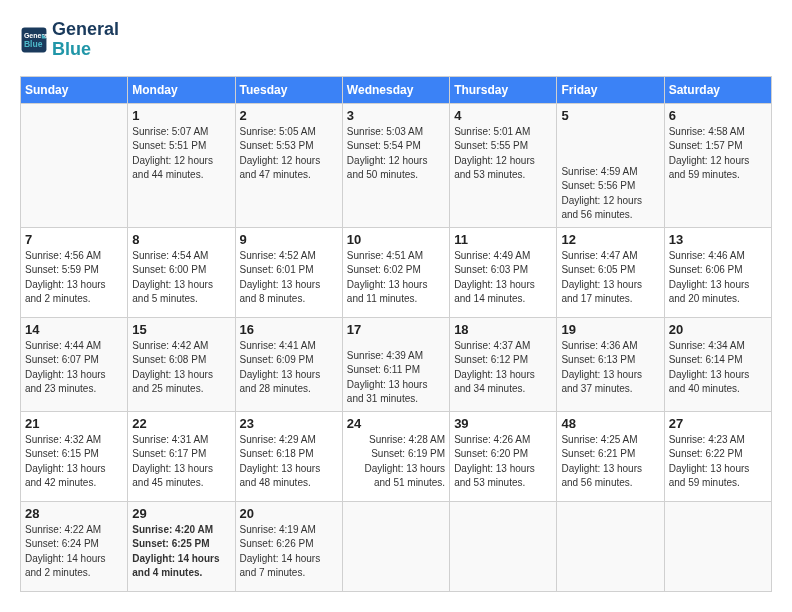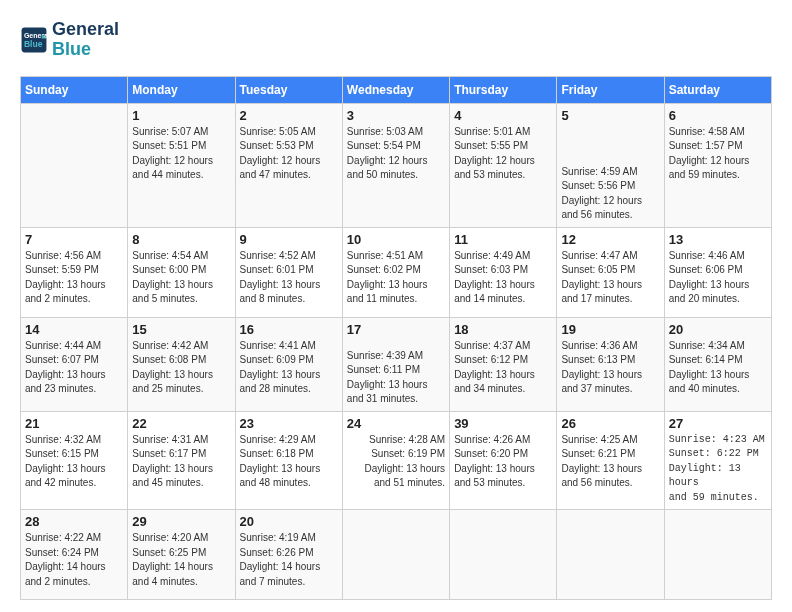--- a/index.html
+++ b/index.html
@@ -297,45 +297,45 @@
 and 51 minutes.</div>
         </td>
         <td>
           <div class="day-number">39</div>
           <div class="day-info" style="white-space: pre-line;">Sunrise: 4:26 AM
 Sunset: 6:20 PM
 Daylight: 13 hours
 and 53 minutes.</div>
         </td>
         <td>
-          <div class="day-number">26</div>
+          <div class="day-number">48</div>
           <div class="day-info" style="white-space: pre-line;">Sunrise: 4:25 AM
 Sunset: 6:21 PM
 Daylight: 13 hours
 and 56 minutes.</div>
         </td>
         <td>
           <div class="day-number">27</div>
-          <div class="day-info" style="white-space: pre-line; font-family: Liberation Mono, monospace;">Sunrise: 4:23 AM
+          <div class="day-info" style="white-space: pre-line;">Sunrise: 4:23 AM
 Sunset: 6:22 PM
 Daylight: 13 hours
 and 59 minutes.</div>
         </td>
       </tr>
       <tr>
         <td>
           <div class="day-number">28</div>
           <div class="day-info" style="white-space: pre-line;">Sunrise: 4:22 AM
 Sunset: 6:24 PM
 Daylight: 14 hours
 and 2 minutes.</div>
         </td>
         <td>
           <div class="day-number">29</div>
-          <div class="day-info" style="white-space: pre-line;">Sunrise: 4:20 AM
+          <div class="day-info" style="white-space: pre-line; font-weight: bold;">Sunrise: 4:20 AM
 Sunset: 6:25 PM
 Daylight: 14 hours
 and 4 minutes.</div>
         </td>
         <td>
           <div class="day-number">20</div>
           <div class="day-info" style="white-space: pre-line;">Sunrise: 4:19 AM
 Sunset: 6:26 PM
 Daylight: 14 hours
 and 7 minutes.</div>

